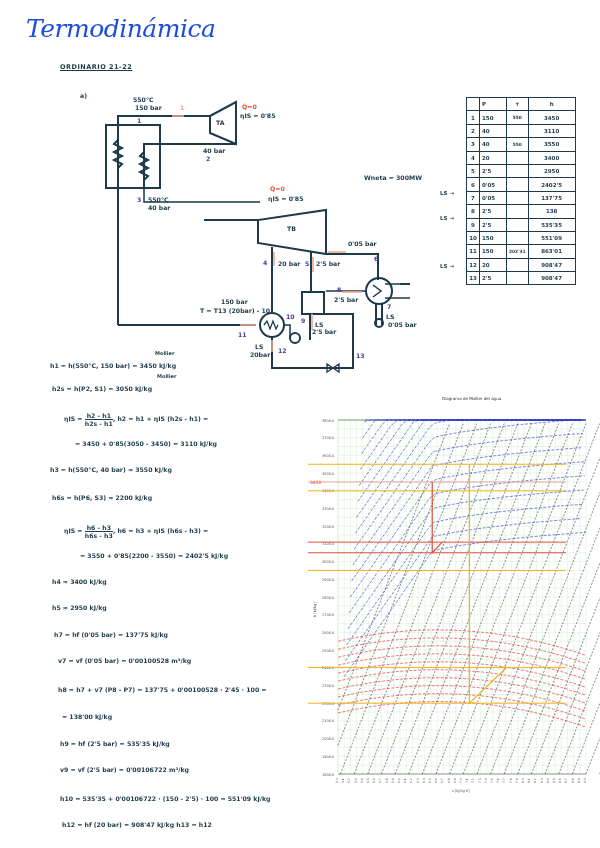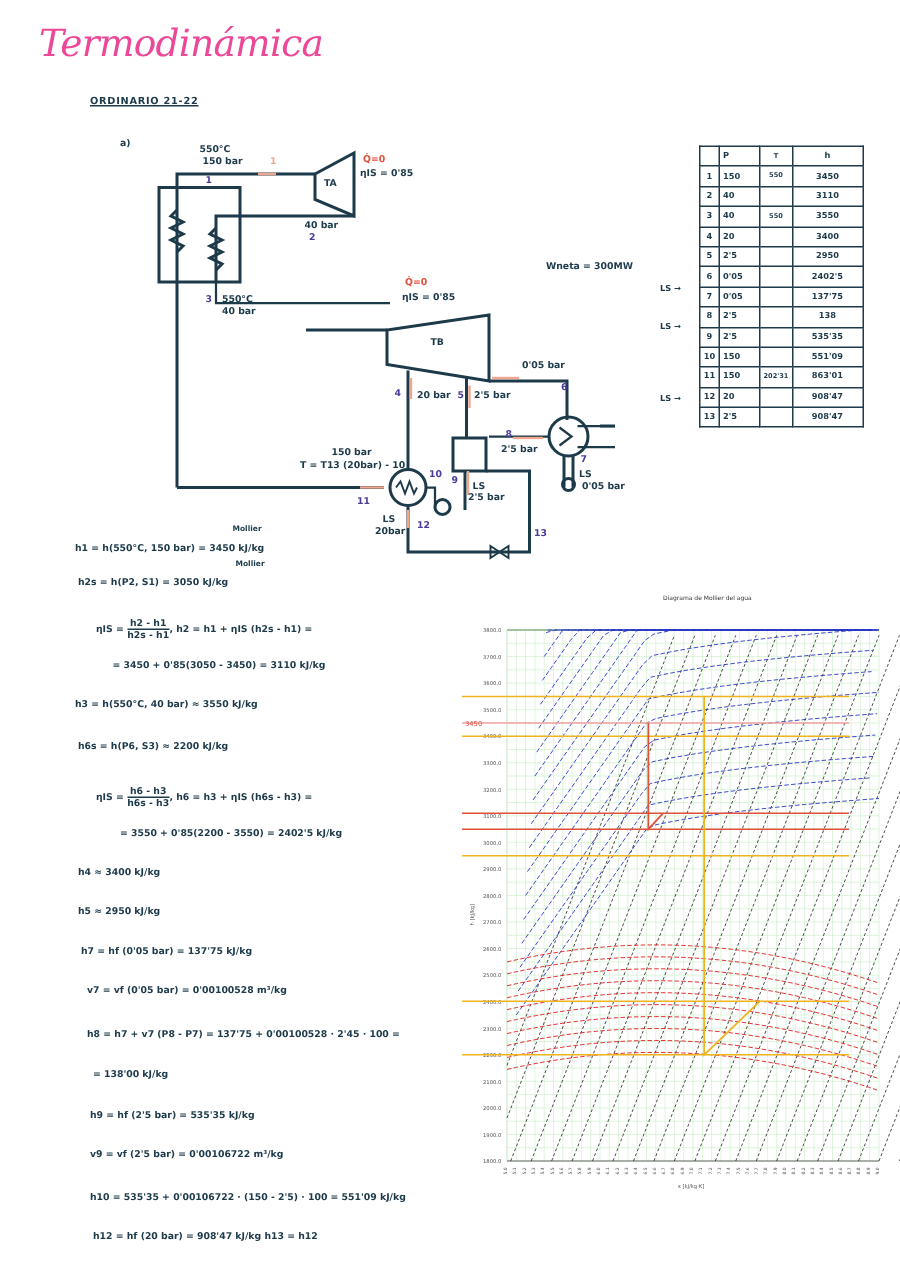--- a/index.html
+++ b/index.html
@@ -1,20 +1,20 @@
 <!DOCTYPE html>
 <html><head>
 <meta charset="utf-8">
 <style>
   html, body { margin:0; padding:0; background:#fff; }
   body { width:600px; height:848px; position:relative; overflow:hidden;
          font-family:"DejaVu Sans", sans-serif; color:#1d3a4a; }
   .abs { position:absolute; }
   .title { left:26px; top:14px; font-family:"DejaVu Serif", serif; font-style:italic;
-           font-size:25px; color:#ec4899; letter-spacing:-0.5px; }
+           font-size:25px; color:#1d4ed8; letter-spacing:-0.5px; }
   .sub { left:60px; top:63px; font-size:6.5px; font-weight:bold; text-decoration:underline; letter-spacing:0.5px; }
   .hand { font-size:6.2px; font-weight:bold; white-space:nowrap; color:#1d3a4a; }
   .red { color:#e0503c; }
   .pink { color:#f0a78e; }
   .purple { color:#4a3a9a; }
   .eq { font-size:6.2px; font-weight:bold; white-space:nowrap; color:#1d3a4a; }
   table.tbl { position:absolute; left:466px; top:97px; border-collapse:collapse; }
   table.tbl td { border:1.6px solid #1d3a4a; font-size:5.5px; font-weight:bold; height:12.4px; padding:0 2px; text-align:center; }
   table.tbl td.c0 { width:8px; } table.tbl td.c1 { width:22px; text-align:left;}
   table.tbl td.c2 { width:13px; font-size:4.4px;} table.tbl td.c3 { width:42px; }

